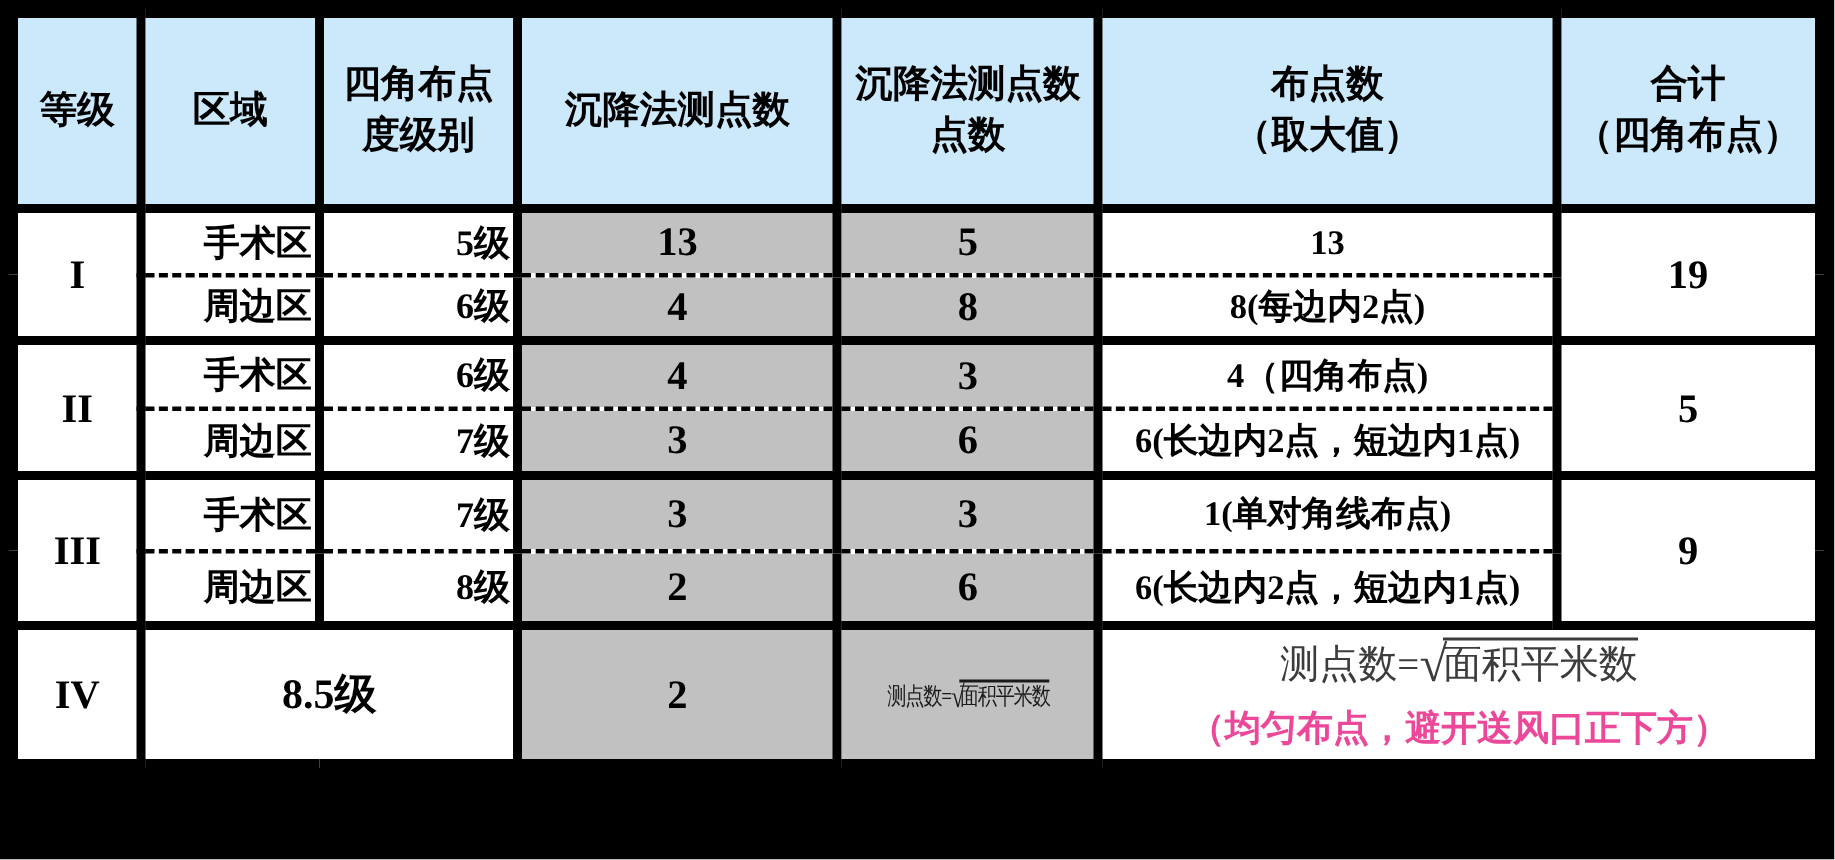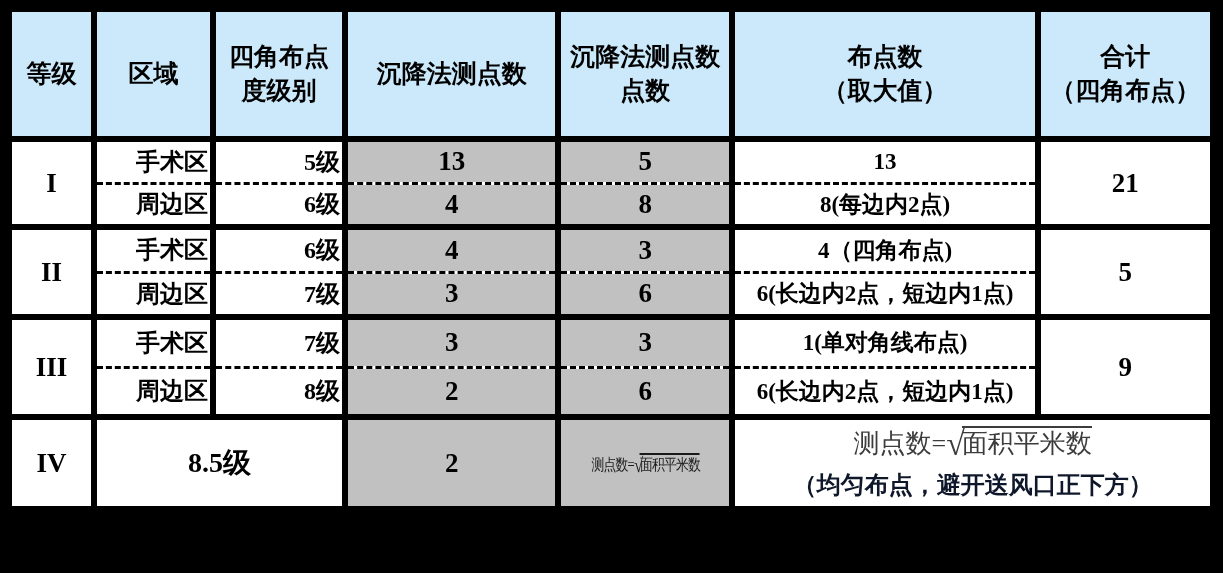--- a/index.html
+++ b/index.html
@@ -31,21 +31,21 @@
   .formula{white-space:nowrap;display:inline-block;}
   .sqrt-sign{font-size:1.3em;margin-right:-3px;vertical-align:-0.08em;}
   .radicand{border-top:2px solid currentColor;padding-top:1px;}
   .formula-big{color:#3c3c3c;font-size:26px;font-weight:normal;}
   .formula-small-cell{padding:0;}
   .formula-small{
     color:#1a1a1a;font-size:16px;font-weight:normal;
     display:inline-block;transform:scaleX(0.80);transform-origin:center;
     letter-spacing:-1px;white-space:nowrap;
   }
-  .note-line{font-weight:bold;font-size:24px;color:#0f172a;margin-top:6px;white-space:nowrap;}
+  .note-line{font-weight:bold;font-size:24px;color:#ec4899;margin-top:6px;white-space:nowrap;}
   .hl{display:block;}
 </style>
 </head>
 <body>
 
 <div class="wrap">
 <table>
   <colgroup>
     <col style="width:83px">
         <col style="width:116px">
@@ -79,21 +79,21 @@
     </th>
   </tr>
 
   <tr style="height:44px">
     <td class="num" rowspan="2">I</td>
     <td class="cn dashB">手术区</td>
     <td class="cn dashB">5级</td>
     <td class="num gray dashB">13</td>
     <td class="num gray dashB">5</td>
     <td class="pts dashB">13</td>
-    <td class="num" rowspan="2">21</td>
+    <td class="num" rowspan="2">19</td>
   </tr>
   <tr style="height:44px">
     <td class="cn dashT">周边区</td>
     <td class="cn dashT">6级</td>
     <td class="num gray dashT">4</td>
     <td class="num gray dashT">8</td>
     <td class="pts dashT">8(每边内2点)</td>
   </tr>
 
   <tr style="height:45px">

